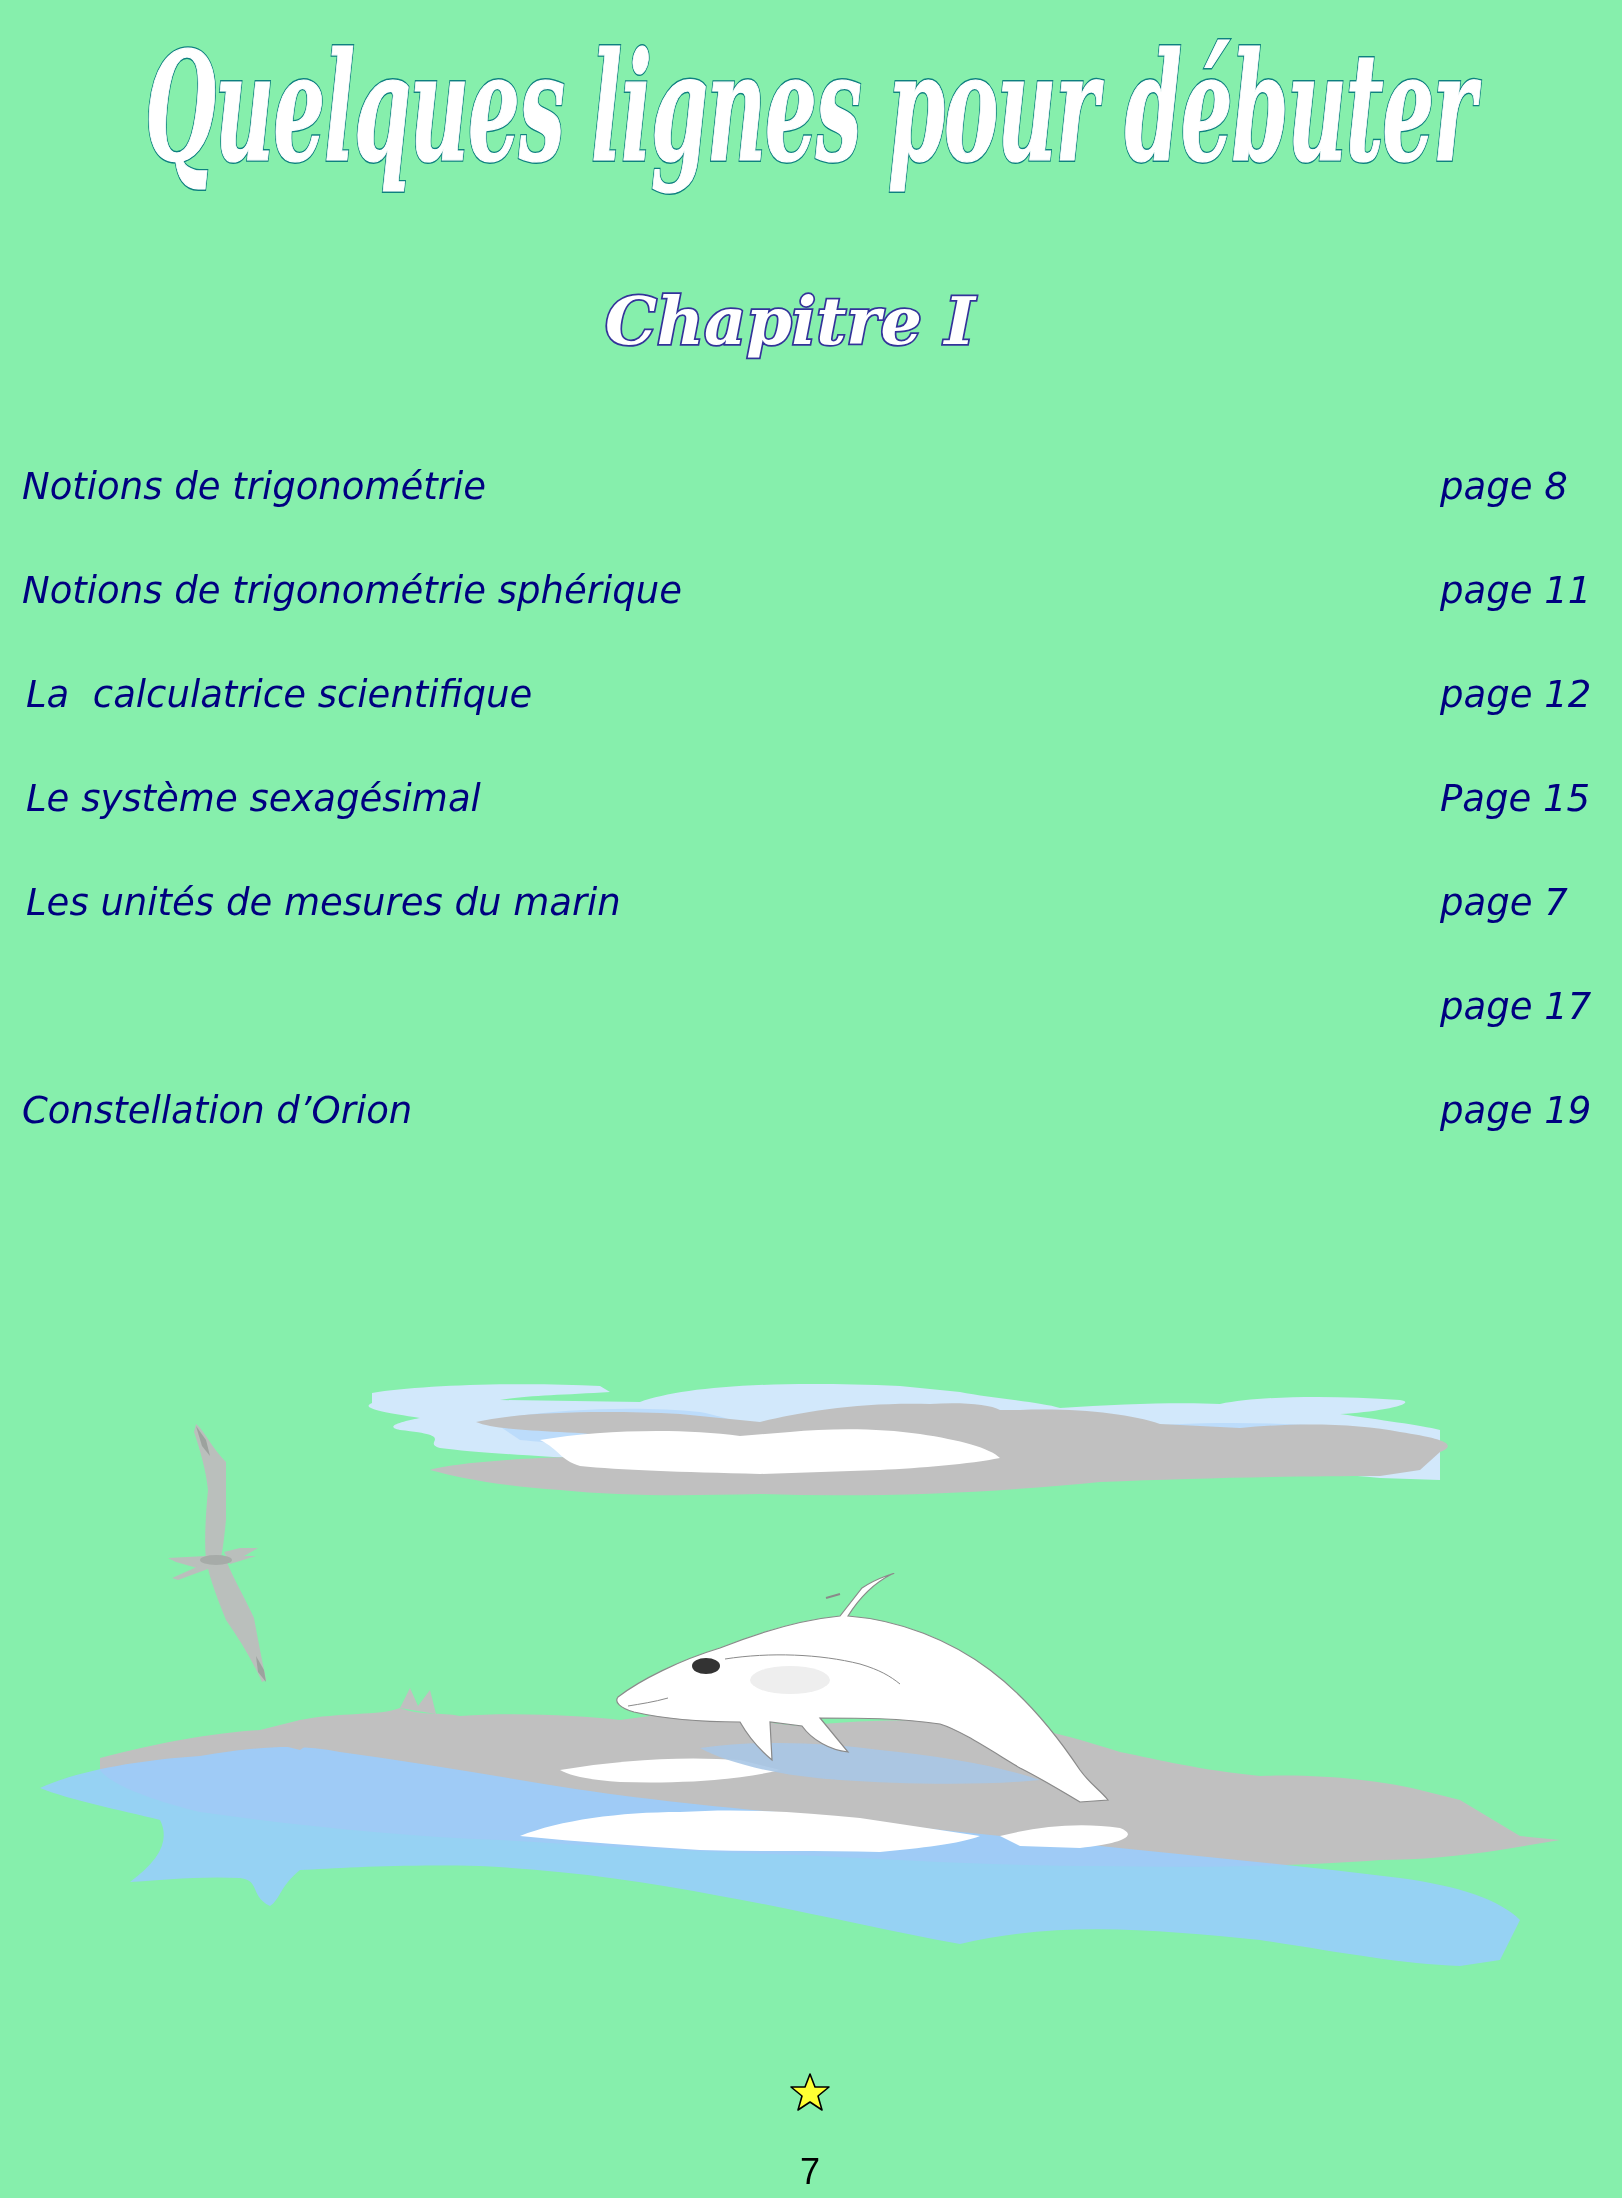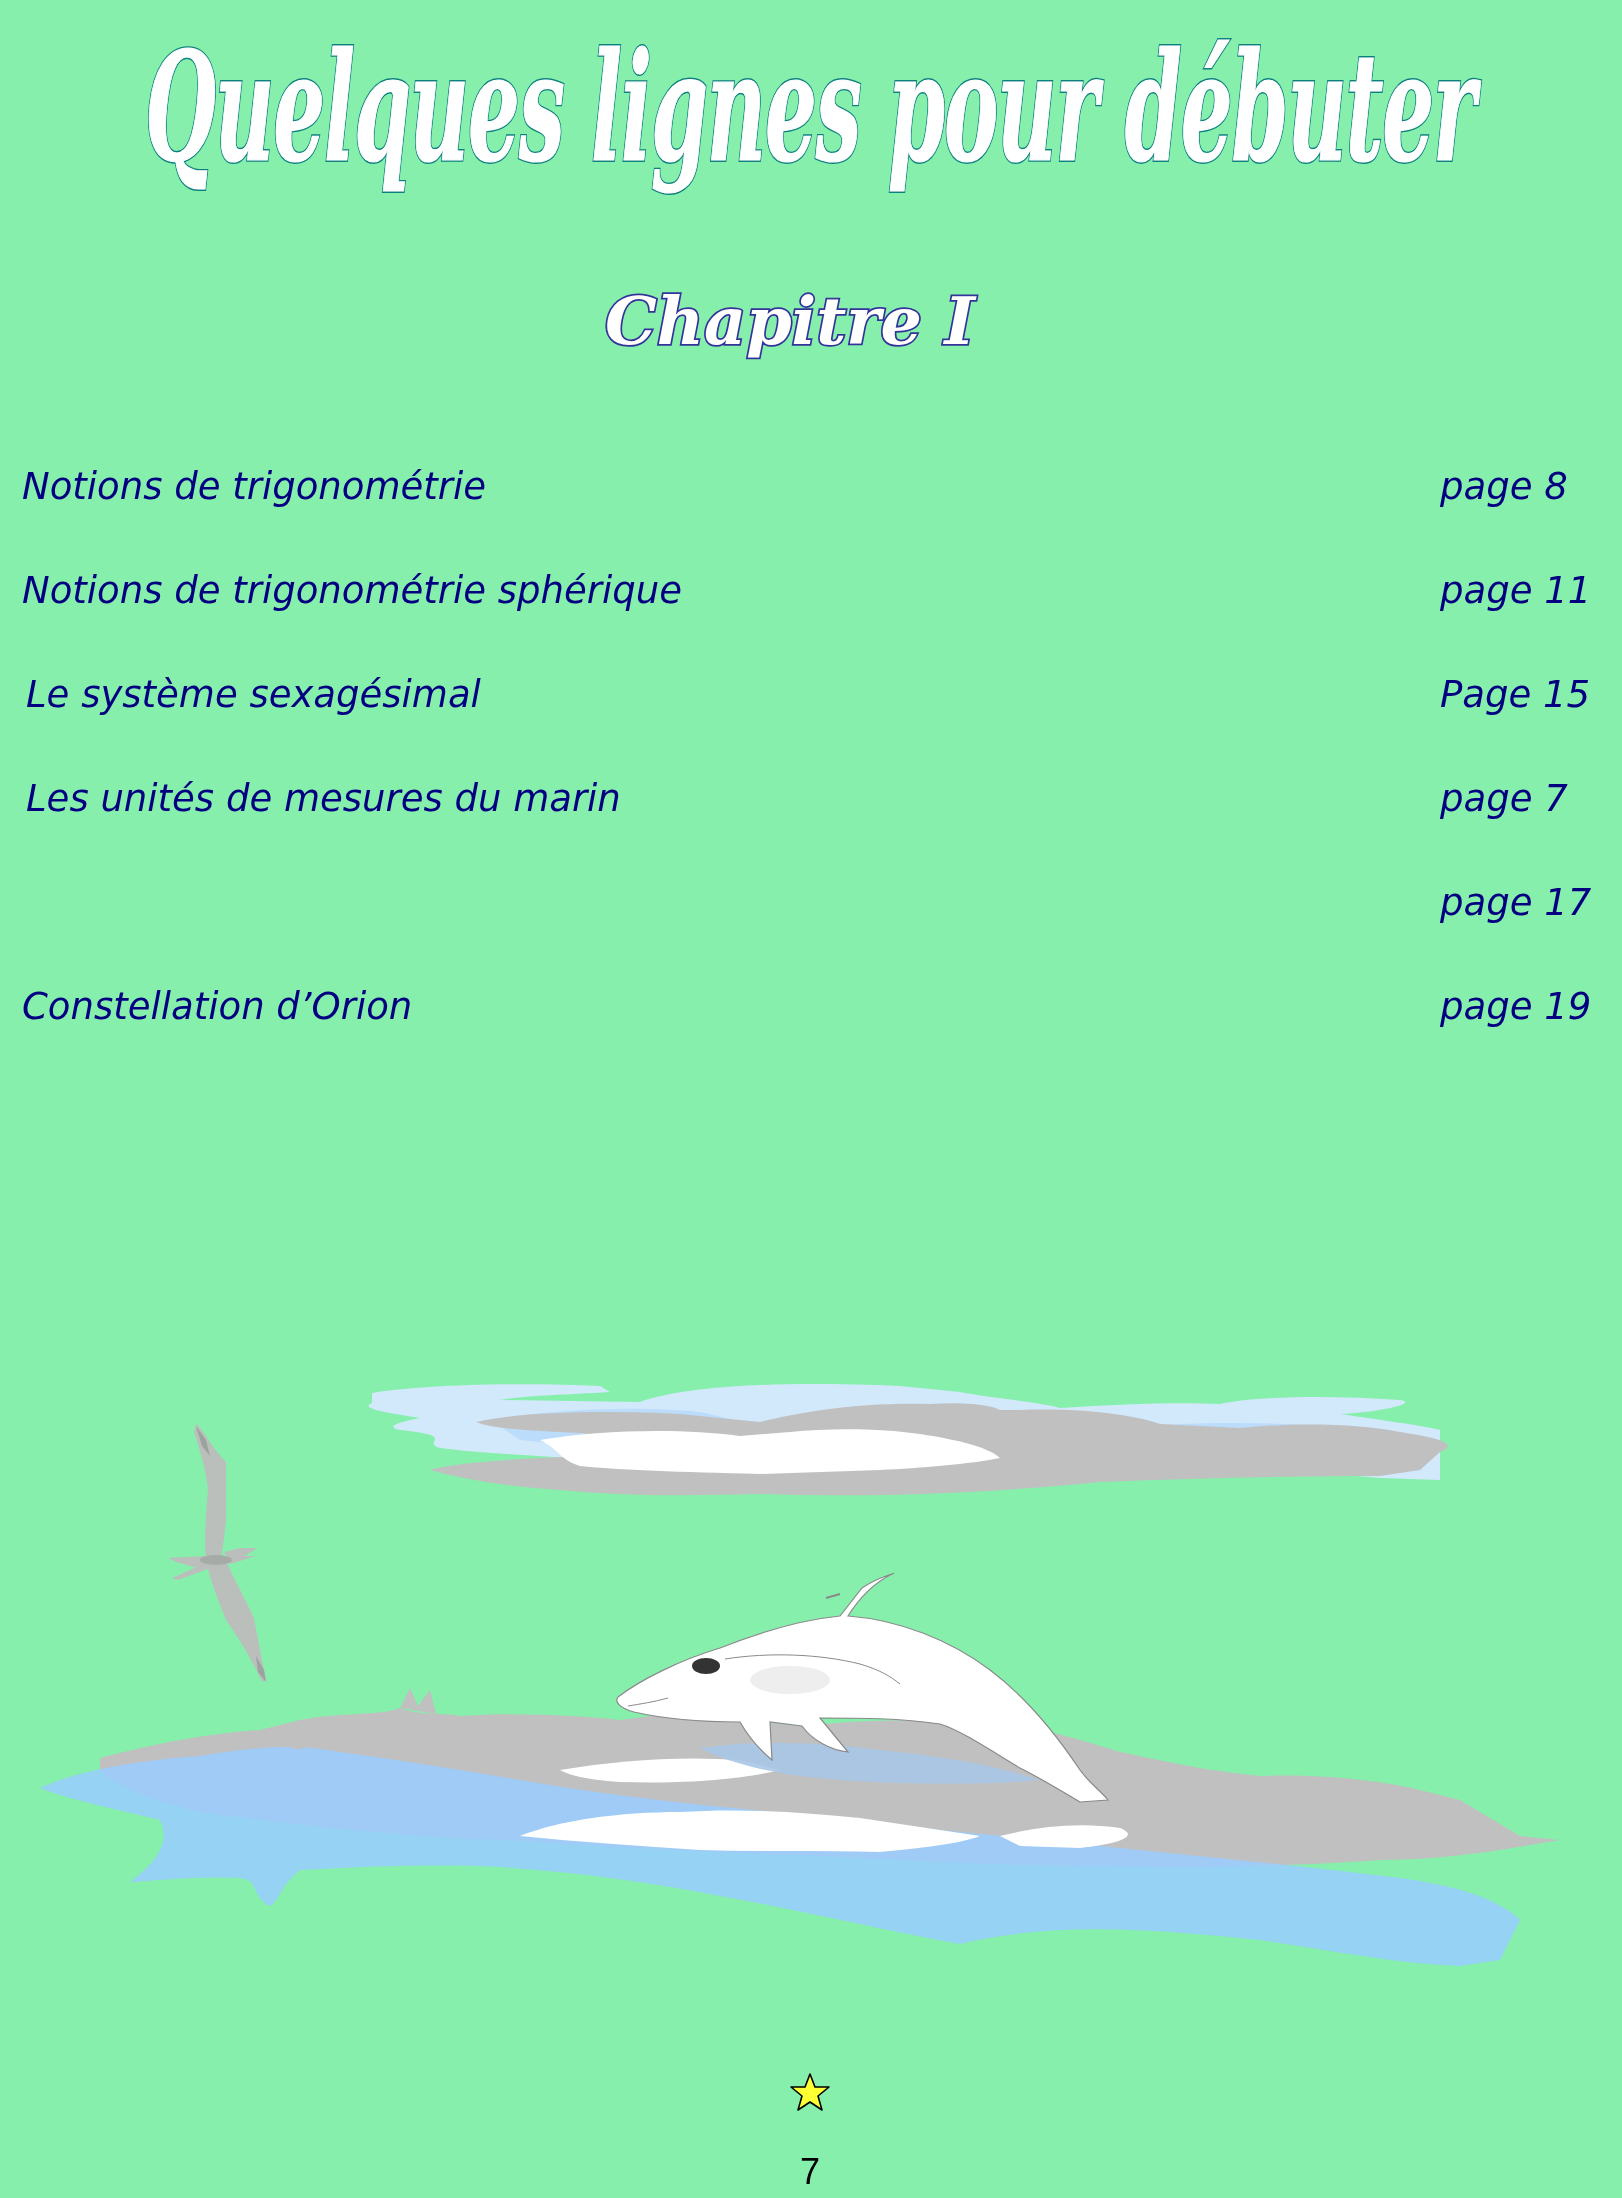--- a/index.html
+++ b/index.html
@@ -154,20 +154,24 @@
   </h2>
 
   <ul class="toc">
     <li class="toc-row">
       <span class="toc-title">Notions de trigonométrie</span>
       <span class="toc-page">page 8</span>
     </li>
     <li class="toc-row">
       <span class="toc-title">Notions de trigonométrie sphérique</span>
       <span class="toc-page">page 11</span>
+    </li>
+    <li class="toc-row indent">
+      <span class="toc-title">La  calculatrice scientifique</span>
+      <span class="toc-page">page 12</span>
     </li>
     <li class="toc-row indent">
       <span class="toc-title">Le système sexagésimal</span>
       <span class="toc-page">Page 15</span>
     </li>
     <li class="toc-row indent">
       <span class="toc-title">Les unités de mesures du marin</span>
       <span class="toc-page">page 7</span>
     </li>
     <li class="toc-row">

